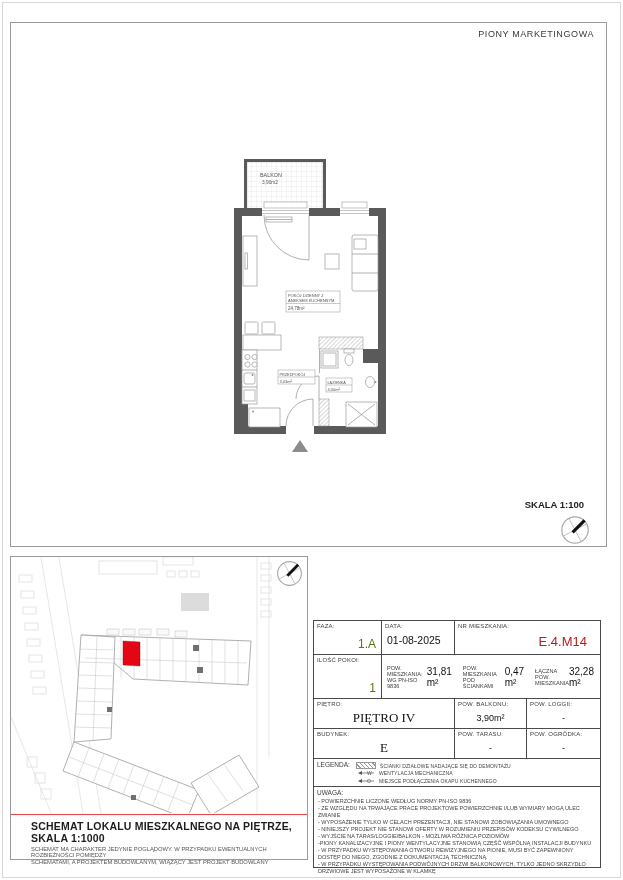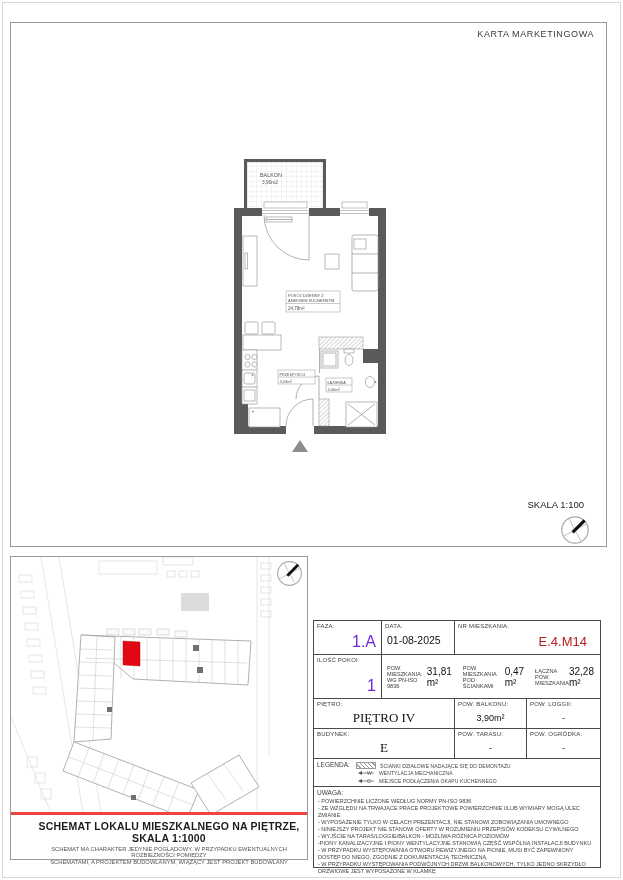--- a/index.html
+++ b/index.html
@@ -6,27 +6,27 @@
   body{
     width:623px;height:880px;position:relative;background:#ffffff;
     font-family:"Liberation Sans","DejaVu Sans",sans-serif;color:#333;
     overflow:hidden;
   }
   .outer-border{position:absolute;left:2px;top:2px;width:617px;height:874px;border:1px solid #d8d8d8;pointer-events:none;}
   
   .top-frame{position:absolute;left:10px;top:22px;width:595px;height:523px;border:1px solid #9a9a9a;background:#fff;}
   .sheet-title{position:absolute;right:12px;top:6px;font-size:9px;letter-spacing:.6px;color:#3a3a3a;}
   .floorplan{position:absolute;left:205px;top:128px;}
-  .scale-label{position:absolute;right:22px;top:476px;font-size:9.5px;font-weight:normal;color:#222;}
+  .scale-label{position:absolute;right:22px;top:476px;font-size:9.5px;font-weight:bold;color:#222;}
   .main-compass{position:absolute;left:549px;top:492px;}
   
   .site-panel{position:absolute;left:10px;top:556px;width:296px;height:302px;border:1px solid #9a9a9a;background:#fff;}
   .siteplan{position:absolute;left:0;top:0;}
   .site-compass{position:absolute;left:265px;top:3px;}
-  .site-caption{position:absolute;left:0;bottom:0;width:100%;height:44px;border-top:3px solid #ef4444;background:#fff;text-align:center;}
+  .site-caption{position:absolute;left:0;bottom:0;width:100%;height:44px;border-top:1px solid #ef4444;background:#fff;}
   .caption-bold{font-size:10.5px;font-weight:bold;color:#1c1c1c;margin:5px 0 2px 20px;letter-spacing:.2px;}
   .caption-small{font-size:5.8px;color:#555;margin:0 0 1px 20px;}
   
   .details-table{position:absolute;left:313px;top:620px;width:288px;border:1px solid #4a4a4a;background:#fff;box-sizing:border-box;}
   .t-row{display:flex;border-bottom:1px solid #4a4a4a;box-sizing:border-box;}
   .t-row:last-child{border-bottom:none;}
   .cell{position:relative;border-right:1px solid #4a4a4a;box-sizing:border-box;}
   .cell:last-child{border-right:none;}
   .cell .lbl{position:absolute;left:3px;top:2px;font-size:6px;color:#3c3c3c;letter-spacing:.2px;white-space:nowrap;}
   .row1{height:34px;}
@@ -35,21 +35,21 @@
   .row-leg{height:28px;}
   .row-uw{height:80px;}
   .c-faza{width:68px;}
   .c-data{width:73px;}
   .c-nr{flex:1;}
   .c-rooms{width:68px;}
   .c-areas{flex:1;display:flex;justify-content:space-evenly;padding:3px 0;}
   .c-floor{width:141px;}
   .c-b1{width:72px;}
   .c-b2{flex:1;}
-  .v-big-r{position:absolute;right:5px;bottom:3px;font-size:16px;color:#6d28d9;}
+  .v-big-r{position:absolute;right:5px;bottom:3px;font-size:12px;color:#4d7c0f;}
   .v-date{position:absolute;left:5px;bottom:8px;font-size:10.5px;color:#111;}
   .v-nr{position:absolute;right:13px;bottom:5px;font-size:13px;color:#b91c1c;}
   .area-line{display:flex;justify-content:space-between;align-items:center;padding:0 6px 0 5px;}
   .area-line .a-lbl{font-size:5.6px;color:#3c3c3c;}
   .area-line .a-val{font-size:10px;color:#111;}
   .v-center{position:absolute;left:0;right:0;top:11px;text-align:center;font-size:13px;color:#111;font-family:Liberation Serif, serif;}
   .v-center-sm{position:absolute;left:0;right:0;top:14px;text-align:center;font-size:9px;color:#111;}
   .leg-label{position:absolute;left:3px;top:2px;font-size:6.5px;color:#3c3c3c;}
   .leg-items{position:absolute;left:42px;top:3px;}
   .leg-item{display:flex;align-items:center;height:7.5px;}
@@ -65,21 +65,21 @@
   .furn{stroke:#9a9a9a;stroke-width:.7;fill:#ffffff;}
   .lblbox{fill:#ffffff;stroke:#8a8a8a;stroke-width:.45;}
   .plantxt{fill:#555;font-family:"Liberation Sans",sans-serif;}
 </style>
 </head>
 <body>
 
 <div class="outer-border"></div>
 
 <div class="top-frame">
-  <div class="sheet-title">KARTA MARKETINGOWA</div>
+  <div class="sheet-title">PIONY MARKETINGOWA</div>
 
   <svg class="floorplan" width="190" height="320" viewBox="0 0 190 320">
     <defs>
       <pattern id="tiles" width="5" height="5" patternUnits="userSpaceOnUse">
         <path d="M5 0H0V5" fill="none" stroke="#d8d8d8" stroke-width="0.5"></path>
       </pattern>
       <pattern id="hatch" width="3" height="3" patternUnits="userSpaceOnUse" patternTransform="rotate(45)">
         <rect width="3" height="3" fill="#fff"></rect>
         <line x1="0" y1="0" x2="0" y2="3" stroke="#9a9a9a" stroke-width="0.8"></line>
       </pattern>

